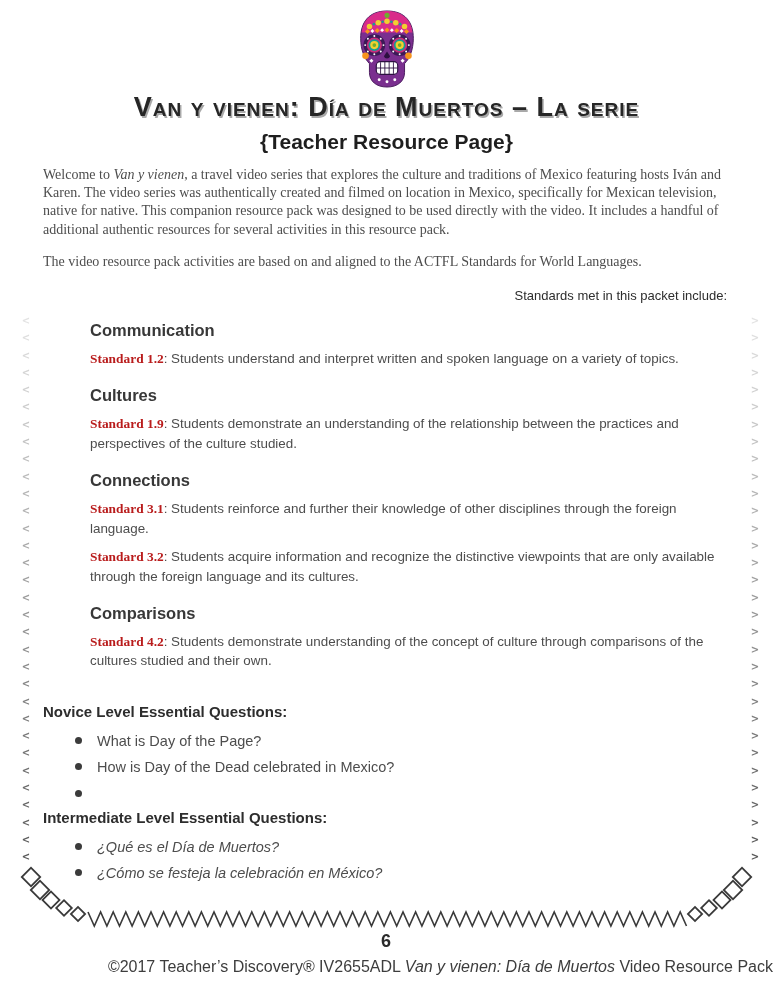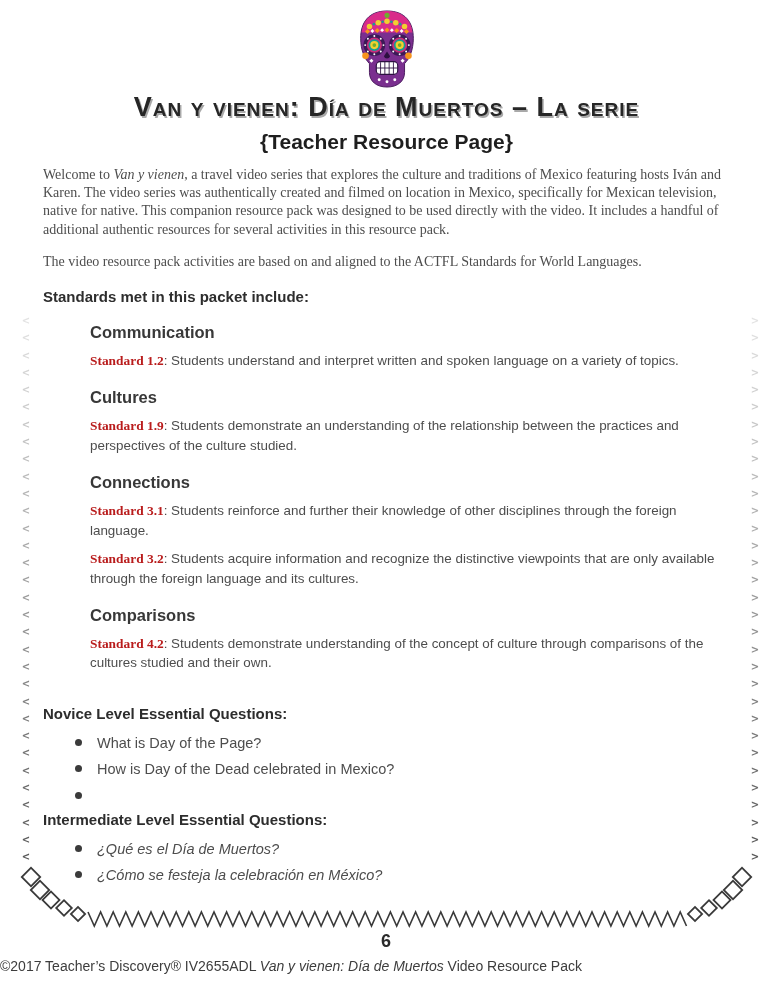--- a/index.html
+++ b/index.html
@@ -16,42 +16,42 @@
     color:#262626;text-shadow:1.5px 1.5px 0 #a9a9a9;white-space:nowrap;
   }
   .subtitle{
     position:absolute;left:0;top:130px;width:773px;text-align:center;
     font-weight:700;font-size:21px;color:#1e1e1e;
   }
   
   .content{position:absolute;left:43px;top:166px;width:684px;color:#4d4d4d;}
   p.body{font-size:14px;line-height:1.3;margin:0 0 14px 0;font-family:Liberation Serif, serif;}
   p.body em{font-style:italic;}
-  .h-bold{font-size:15px;font-weight:700;color:#2d2d2d;margin:17px 0 0 0;}
+  .h-bold{font-size:13px;font-weight:400;color:#2d2d2d;margin:17px 0 0 0;text-align:right;}
   .indent{margin-left:47px;}
   .sec-h{font-size:16.5px;font-weight:700;color:#383838;margin:18px 0 9px 0;}
   .std{font-size:13.4px;line-height:1.45;margin:0 0 9px 0;color:#4d4d4d;}
   .std strong{color:#b91c1c;font-family:Liberation Serif, serif;}
   .q-head{font-size:15px;font-weight:700;color:#2d2d2d;margin:32px 0 0 0;}
   ul.qlist{list-style:none;margin:12px 0 0 0;padding:0;}
   ul.qlist li{position:relative;padding-left:54px;font-size:14.5px;line-height:1.3;margin-bottom:7.5px;color:#4d4d4d;}
   ul.qlist li .dot{position:absolute;left:32px;top:5px;width:7px;height:7px;border-radius:50%;background:#3b3b3b;}
   ul.qlist.italic li{font-style:italic;}
   
   .chev-col{position:absolute;top:312px;width:16px;display:flex;flex-direction:column;
     font-family:"DejaVu Sans",sans-serif;font-size:10px;font-weight:700;color:#3a3a3a;}
   .chev-col span{height:17.3px;line-height:17.3px;text-align:center;}
   .chev-left{left:18px;}
   .chev-right{left:747px;}
   .bottom-decor{position:absolute;left:0;top:866px;width:773px;height:70px;}
   
   .page-number{position:absolute;left:0;top:931px;width:773px;text-align:center;
     font-weight:800;font-size:18px;color:#2a2a2a;letter-spacing:1px;}
-  .footer-line{position:absolute;left:0;top:958px;width:773px;text-align:left;
-    font-size:14px;color:#3d3d3d;}
+  .footer-line{position:absolute;left:0;top:958px;width:773px;text-align:right;
+    font-size:16px;color:#3d3d3d;}
   .footer-line em{font-style:italic;}
 </style>
 </head>
 <body>
 
 <div class="page">
 
   <div class="skull-wrap">
     <svg viewBox="0 0 64 80" aria-hidden="true">
       <path d="M32 1 C13 1 5 13 5 29 C5 41 9 50 14 55 L14 64 C14 73 21 79 32 79 C43 79 50 73 50 64 L50 55 C55 50 59 41 59 29 C59 13 51 1 32 1 Z" fill="#7a2f8f" stroke="#4a1b5e" stroke-width="1"></path>

